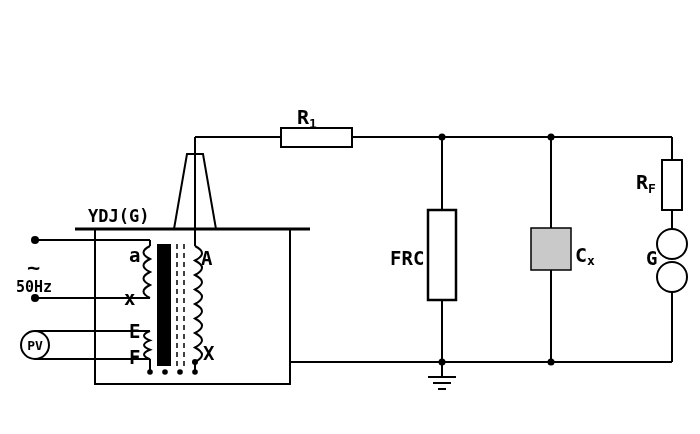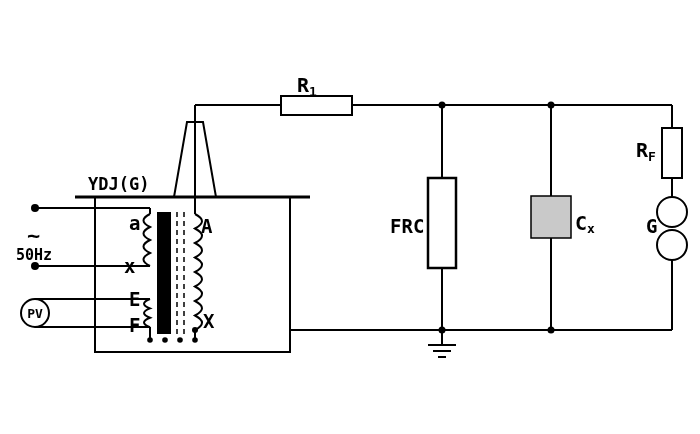--- a/index.html
+++ b/index.html
@@ -1,17 +1,17 @@
 <!DOCTYPE html>
 <html><head>
 <meta charset="utf-8">
 <style>
   html,body{margin:0;padding:0;background:#fff;}
   .stage{position:relative;width:700px;height:376px;background:#ffffff;overflow:hidden;
-         font-family:"DejaVu Sans Mono",monospace;}
+         font-family:"DejaVu Sans Mono",monospace;margin-top:32px;}
   svg{position:absolute;left:0;top:0;}
   .wire{stroke:#000;stroke-width:2;fill:none;}
   .thick{stroke-width:3;}
   .dash{stroke:#000;stroke-width:1.5;fill:none;stroke-dasharray:5 4;}
   .comp{fill:#ffffff;stroke:#000;stroke-width:2;}
   .comp-thick{fill:#ffffff;stroke:#000;stroke-width:2.5;}
   .dot{fill:#000;stroke:none;}
   .lbl{font-family:"DejaVu Sans Mono",monospace;font-weight:bold;fill:#000;}
   .s20{font-size:20px;} .s19{font-size:19px;} .s17{font-size:17px;}
   .s15{font-size:15px;} .s13{font-size:13px;} .s22{font-size:22px;}

